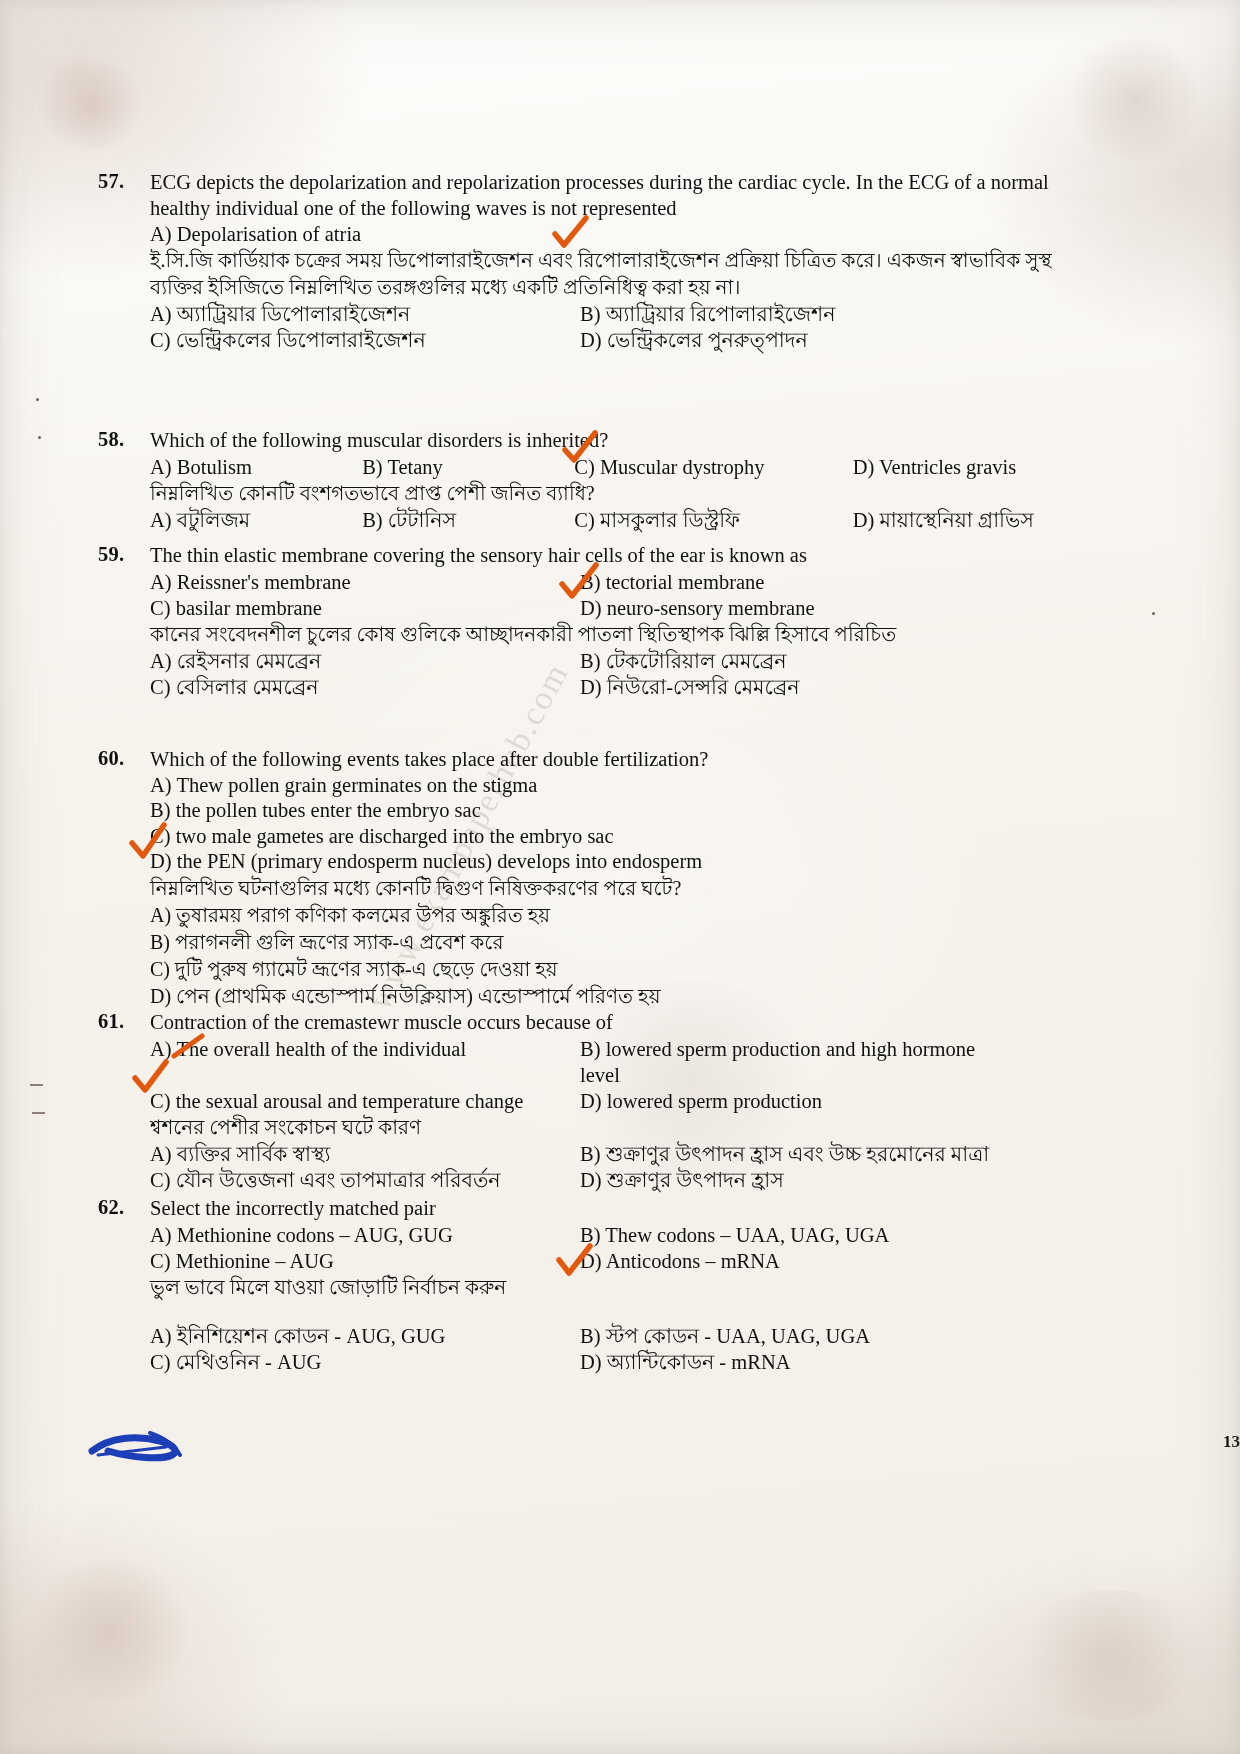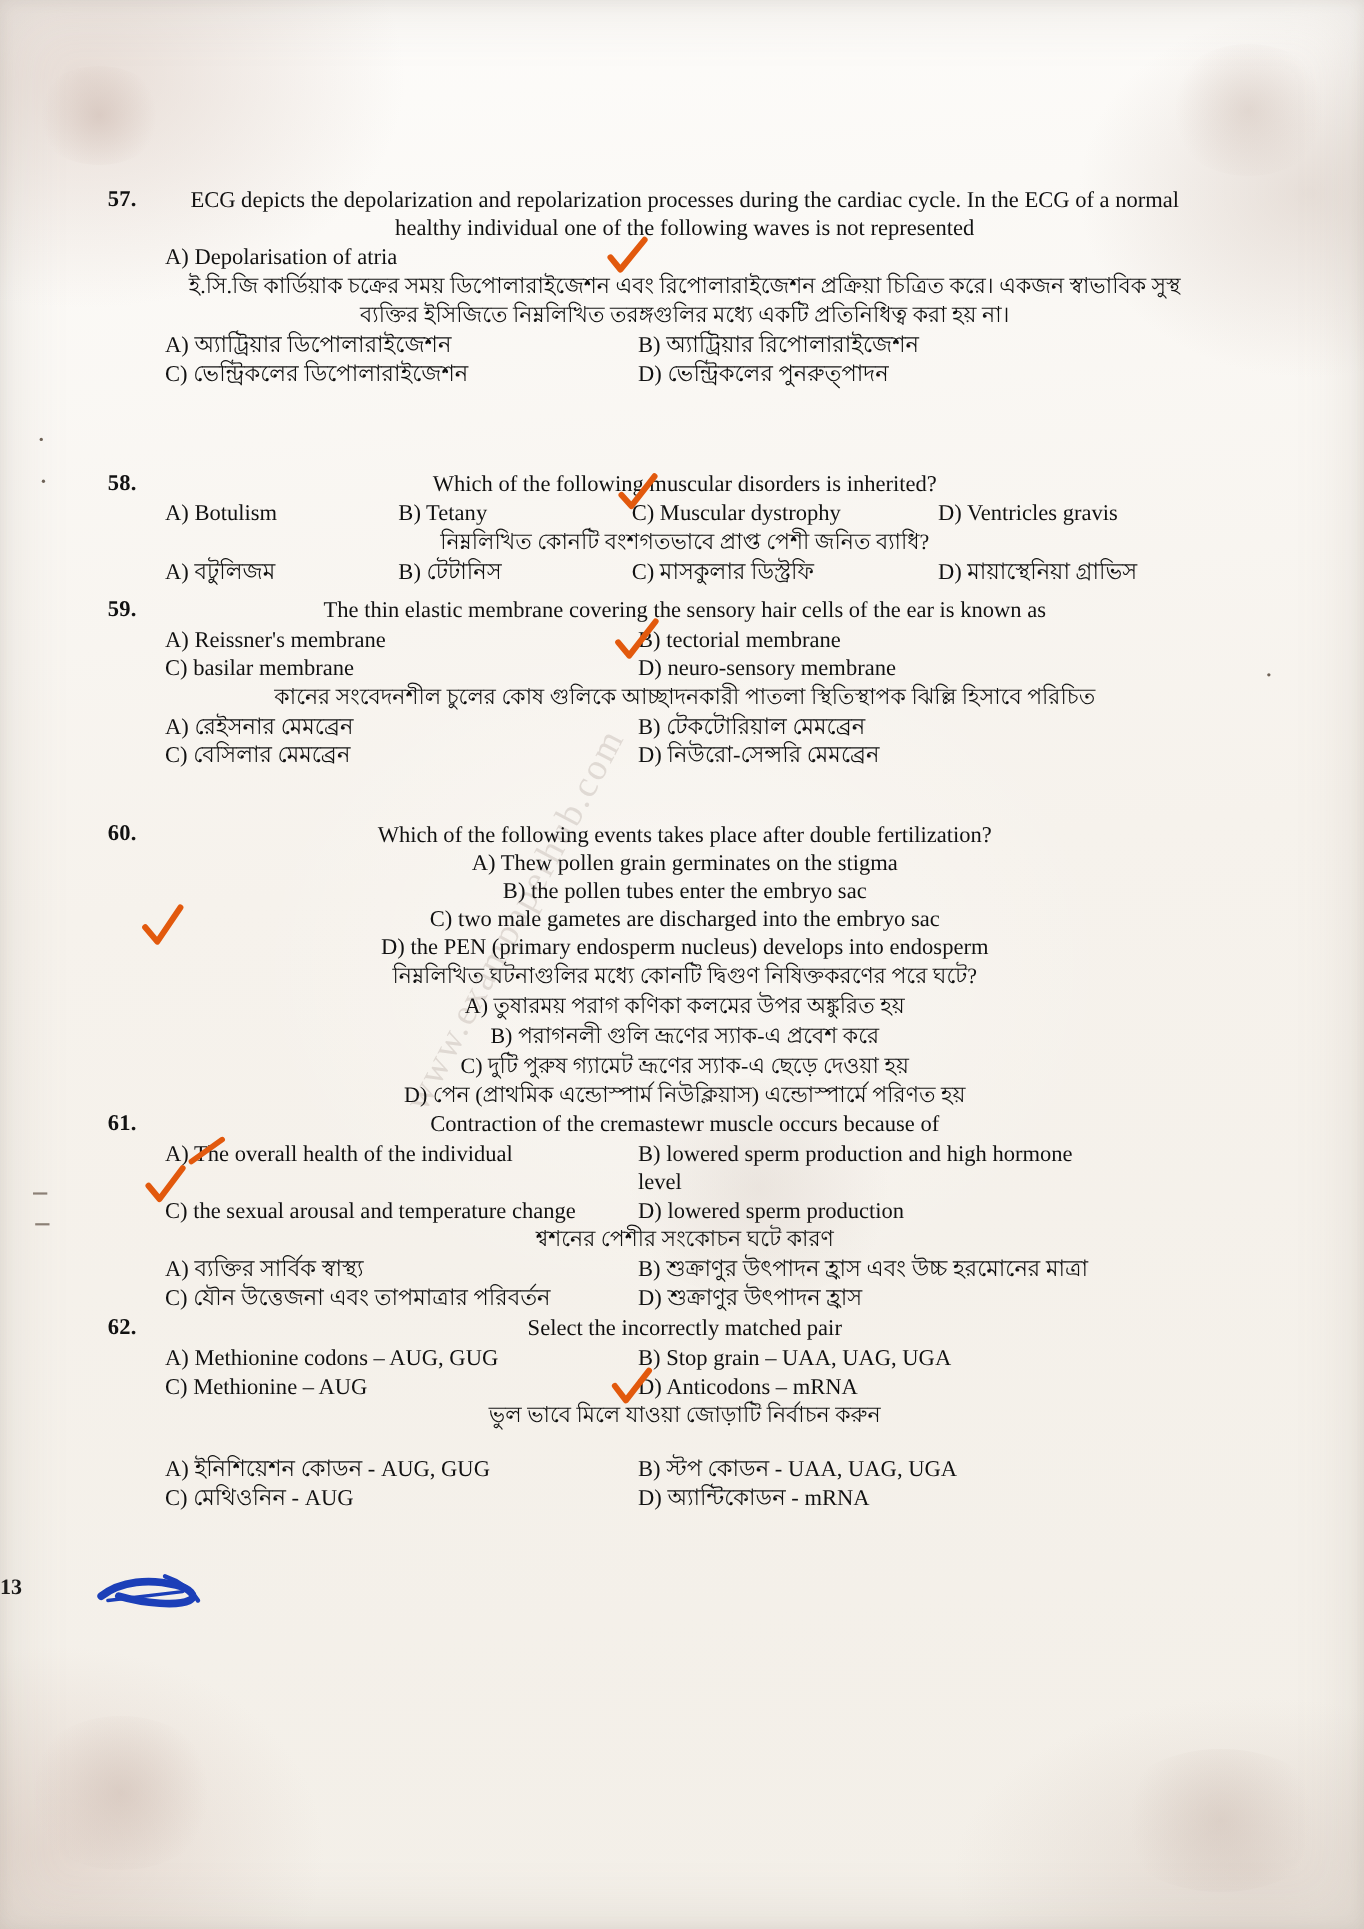--- a/index.html
+++ b/index.html
@@ -66,21 +66,20 @@
     letter-spacing: 0.2px;
   }
   .q-body {
     margin-left: 150px;
     width: 945px;
   }
   .line {
     font-size: 20.5px;
     line-height: 25.5px;
     white-space: nowrap;
-    text-align: center;
   }
   .bn {
     font-family: "Liberation Serif", "DejaVu Serif", serif;
     font-size: 20px;
     line-height: 27px;
   }
   .opt-row {
     display: flex;
     font-size: 20.5px;
     line-height: 26px;
@@ -98,22 +97,22 @@
   .tick { position: absolute; pointer-events: none; }
   .tick svg { display: block; overflow: visible; }
 
   
   .scribble { position: absolute; left: 88px; top: 1425px; }
 
   .page-number {
     position: absolute;
     left: 0; right: 0;
     top: 1432px;
-    text-align: left;
-    font-size: 20px;
+    text-align: right;
+    font-size: 17px;
     font-weight: bold;
     font-family: "Liberation Serif", serif;
   }
   .margin-dot { position: absolute; width: 3px; height: 3px; background: #6e6257; border-radius: 50%; }
   .margin-dash { position: absolute; width: 13px; height: 2px; background: #8c8076; }
 </style>
 </head>
 <body>
 
 <div class="page">
@@ -240,21 +239,21 @@
         </div>
       </div>
     </div>
 
     <div class="abs" style="left:0;top:1196px;">
       <div class="q-num">62.</div>
       <div class="q-body">
         <div class="line">Select the incorrectly matched pair</div>
         <div class="opt-row">
           <div class="c1">A) Methionine codons – AUG, GUG</div>
-          <div class="c2">B) Stop grain – UAA, UAG, UGA</div>
+          <div class="c2">B) Thew codons – UAA, UAG, UGA</div>
         </div>
         <div class="opt-row">
           <div class="c1">C)  Methionine – AUG</div>
           <div class="c2">D) Anticodons – mRNA</div>
         </div>
         <div class="line bn">ভুল ভাবে মিলে যাওয়া জোড়াটি নির্বাচন করুন</div>
         <div class="line" style="height:22px;"></div>
         <div class="opt-row bn">
           <div class="c1">A) ইনিশিয়েশন কোডন - AUG, GUG</div>
           <div class="c2">B) স্টপ কোডন - UAA, UAG, UGA</div>

